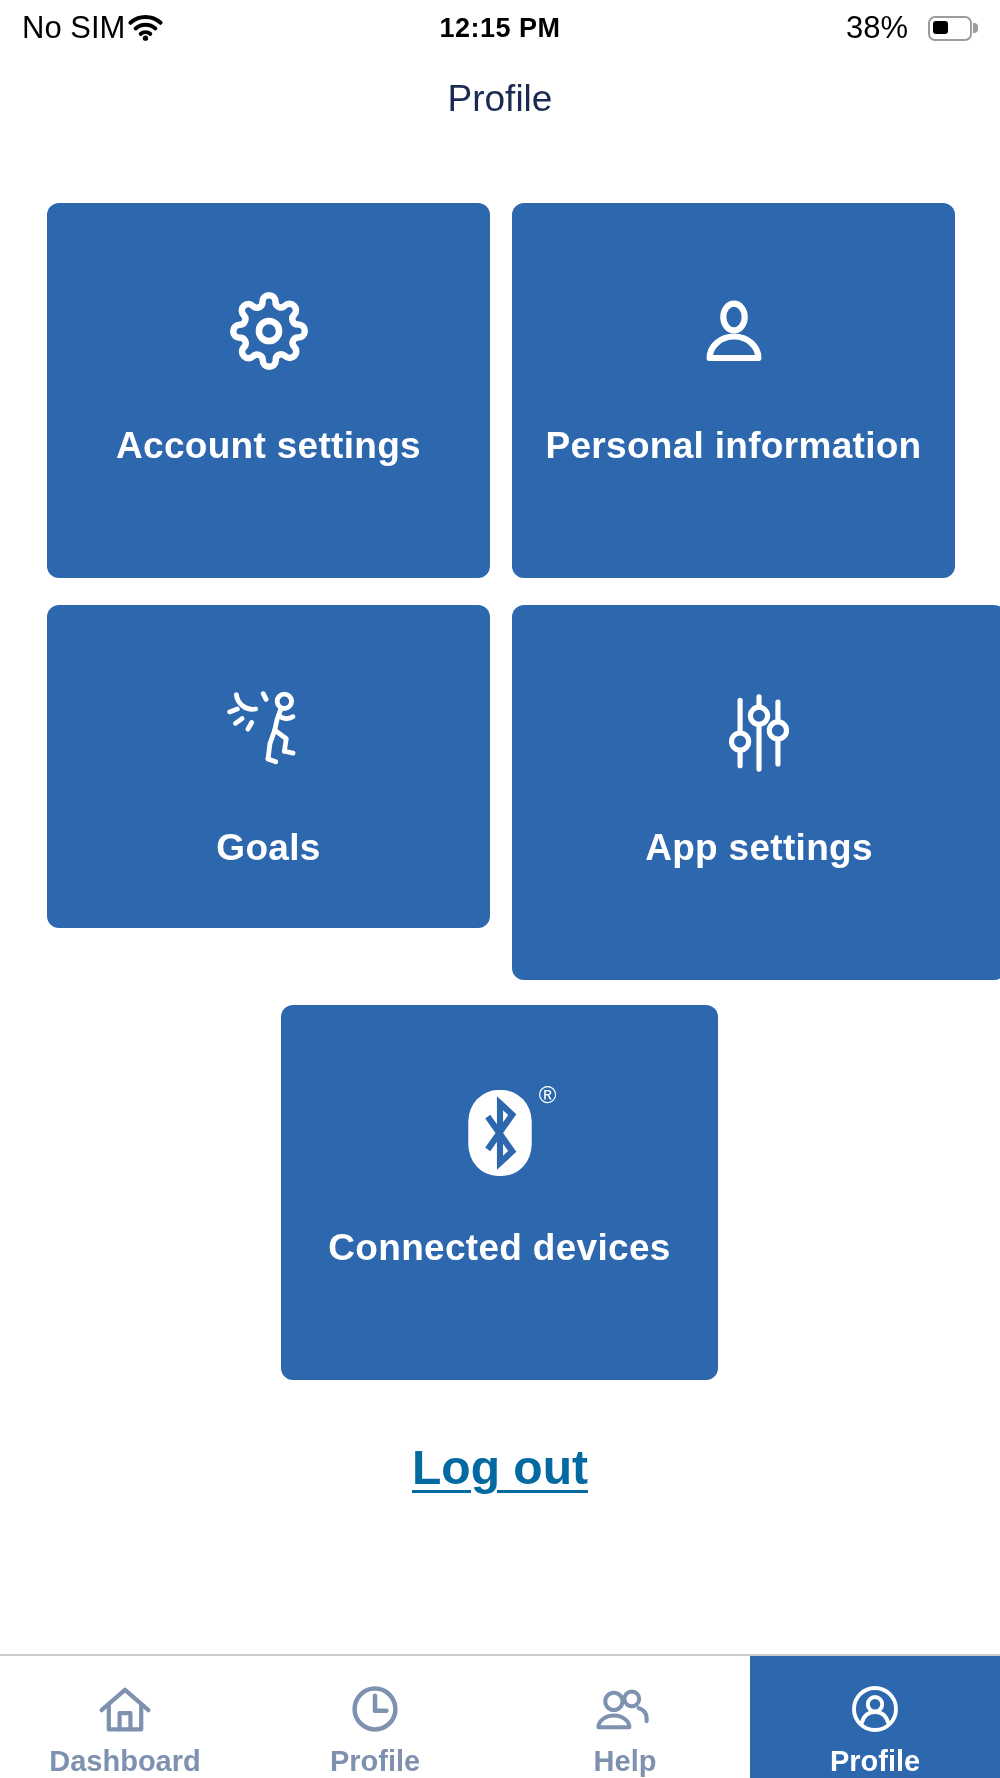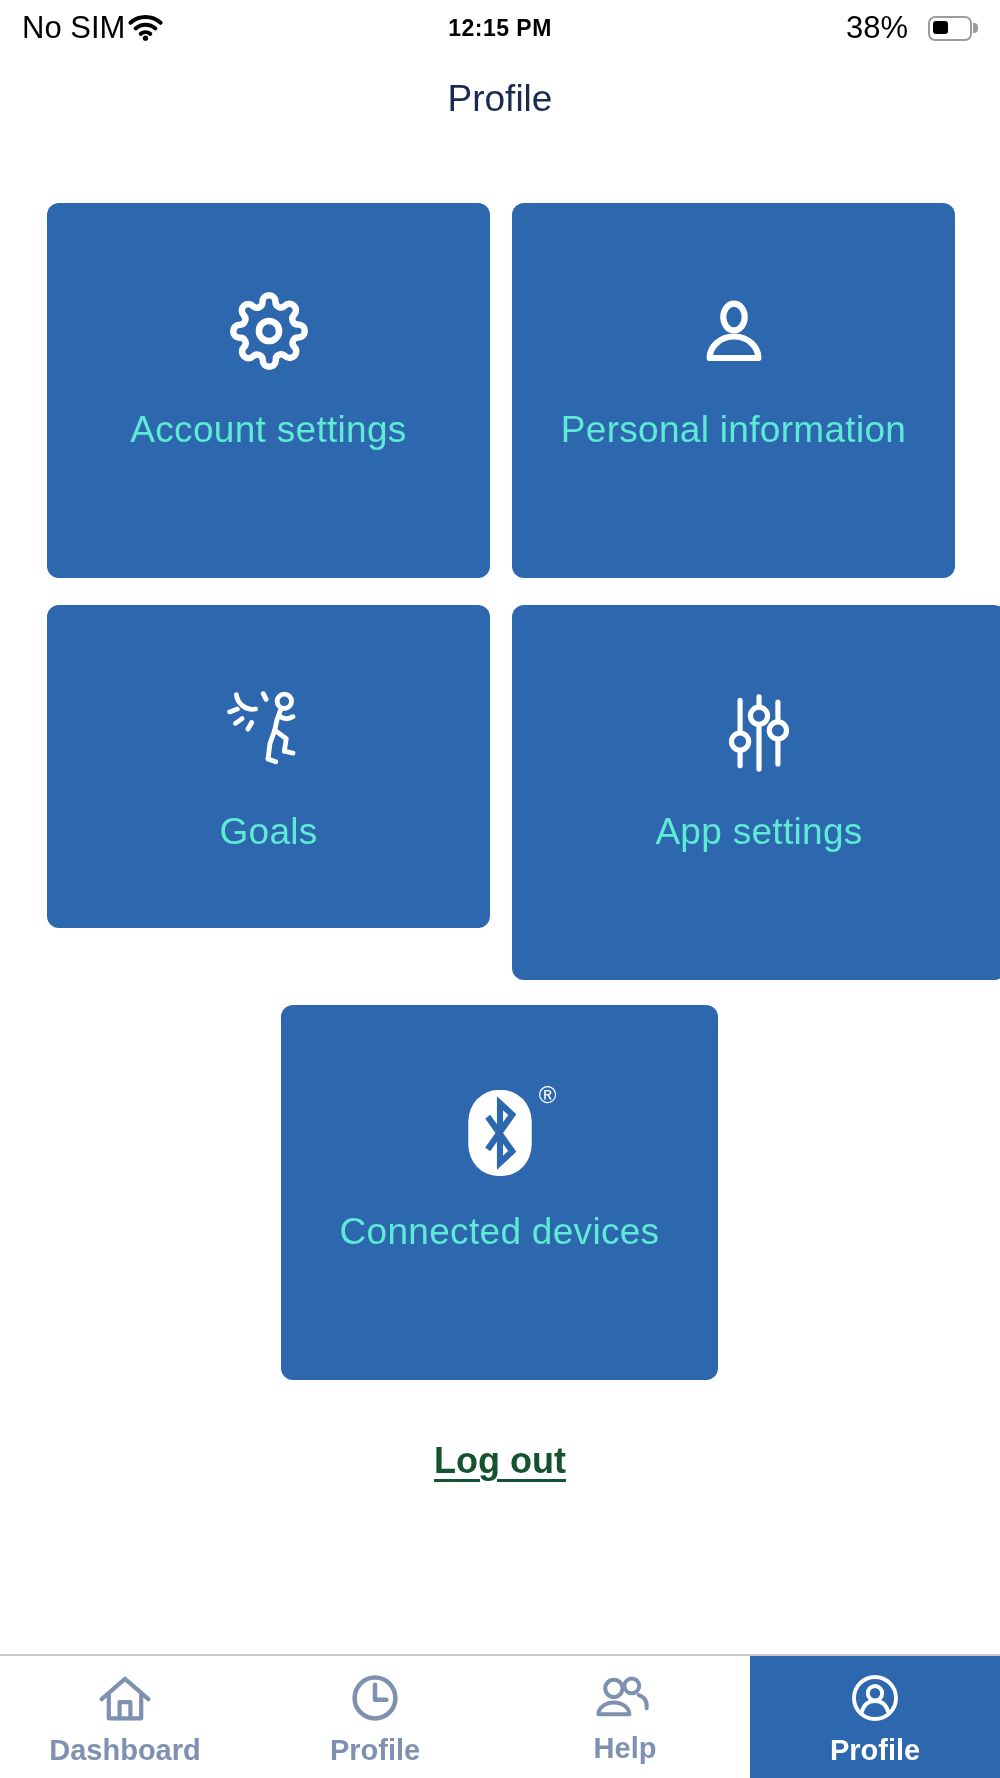--- a/index.html
+++ b/index.html
@@ -12,21 +12,21 @@
   }
 
   
   .statusbar {
     position:absolute; top:0; left:0; right:0; height:50px;
     display:flex; align-items:center; padding:6px 22px 0 22px;
     color:#000;
   }
   .sb-left { display:flex; align-items:center; gap:2px; width:300px;text-align:center; }
   .sb-carrier { font-size:31px; color:#000; }
-  .sb-center { flex:1; text-align:center; font-size:23px; font-weight:700; letter-spacing:0.5px; }
+  .sb-center { flex:1; text-align:center; font-size:27px; font-weight:700; letter-spacing:0.5px; }
   .sb-right { width:300px; display:flex; justify-content:flex-end; align-items:center; gap:20px; }
   .sb-batt-pct { font-size:31px; }
   .battery { position:relative; width:50px; height:25px; }
   .batt-body { position:absolute; left:0; top:0; width:44px; height:25px;
     border:2.5px solid #9c9c9c; border-radius:7px; }
   .batt-fill { position:absolute; left:3px; top:3px; height:13px; width:38%;
     background:#000; border-radius:3px; height:13px; top:3.5px; height:13px; }
   .batt-fill { height:13px; }
   .batt-cap { position:absolute; right:0px; top:7.5px; width:5px; height:10px;
     background:#9c9c9c; border-radius:0 4px 4px 0; }
@@ -37,49 +37,49 @@
     text-align:center; font-size:37px; color:#1a2a52; font-weight:400;
   }
 
   
   .tile {
     position:absolute; background:#2d67ae; border-radius:12px;
     display:flex; flex-direction:column; align-items:center;
     padding-top:80px; cursor:pointer;
   }
   .tile-icon { height:96px; display:flex; align-items:center; justify-content:center; }
-  .tile-label { margin-top:30px; font-size:37px; color:#5eead4; font-weight:400; letter-spacing:0.3px; }
+  .tile-label { margin-top:46px; font-size:37px; color:#ffffff; font-weight:700; letter-spacing:0.3px; }
   #tile-account  { left:47px;  top:203px;  width:443px; height:375px; }
   #tile-personal { left:512px; top:203px;  width:443px; height:375px; }
   #tile-goals    { left:47px;  top:605px;  width:443px; height:323px; }
   #tile-appset   { left:512px; top:605px;  width:494px; height:375px; }
   #tile-devices  { left:281px; top:1005px; width:437px; height:375px; }
 
   .bt-wrap { position:relative; }
   .bt-reg { position:absolute; top:-8px; right:-24px; font-size:24px; color:#ffffff; }
 
   
   .logout {
     position:absolute; top:1440px; left:0; right:0; text-align:center;
   }
   .logout a {
-    font-size:36px; font-weight:700; color:#14532d;
+    font-size:48px; font-weight:700; color:#0369a1;
     text-decoration:underline; text-underline-offset:6px; text-decoration-thickness:3px;
     cursor:pointer;
   }
 
   
   .tabbar {
     position:absolute; left:0; right:0; top:1654px; height:124px;
     border-top:2px solid #cbcbcb; display:flex;
     background:#fff;
   }
   .tab {
     flex:1; display:flex; flex-direction:column; align-items:center;
-    justify-content:flex-start; padding-top:12px; gap:6px;
+    justify-content:flex-end; padding-top:2px; gap:6px;
     color:#7e92b0; cursor:pointer;
   }
   .tab .tab-label { font-size:29px; font-weight:700; }
   .tab.active { background:#2d67ae; color:#ffffff; }
 
   svg { display:block; }
 </style>
 </head>
 <body>
 

